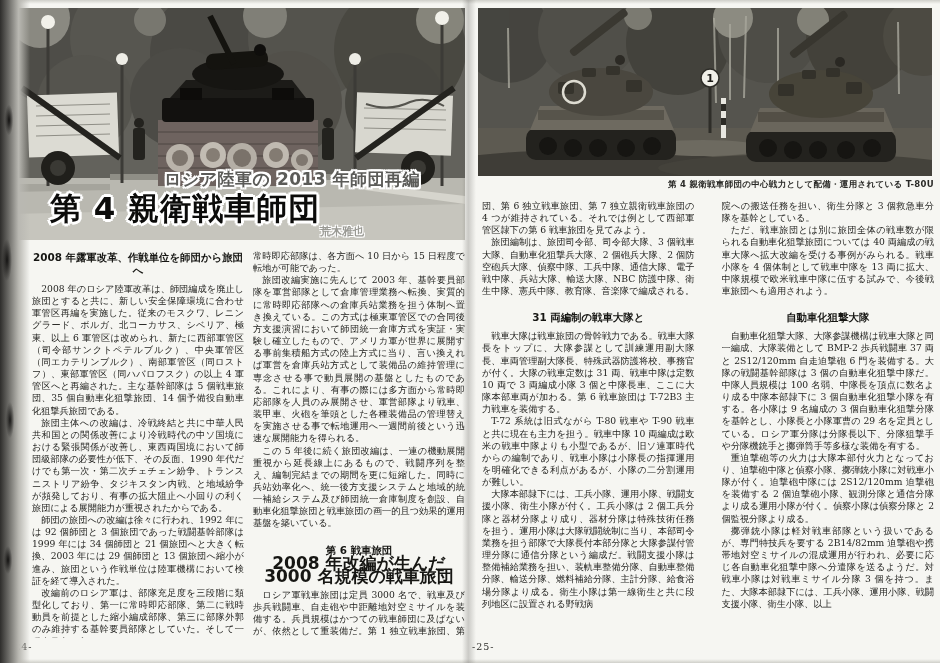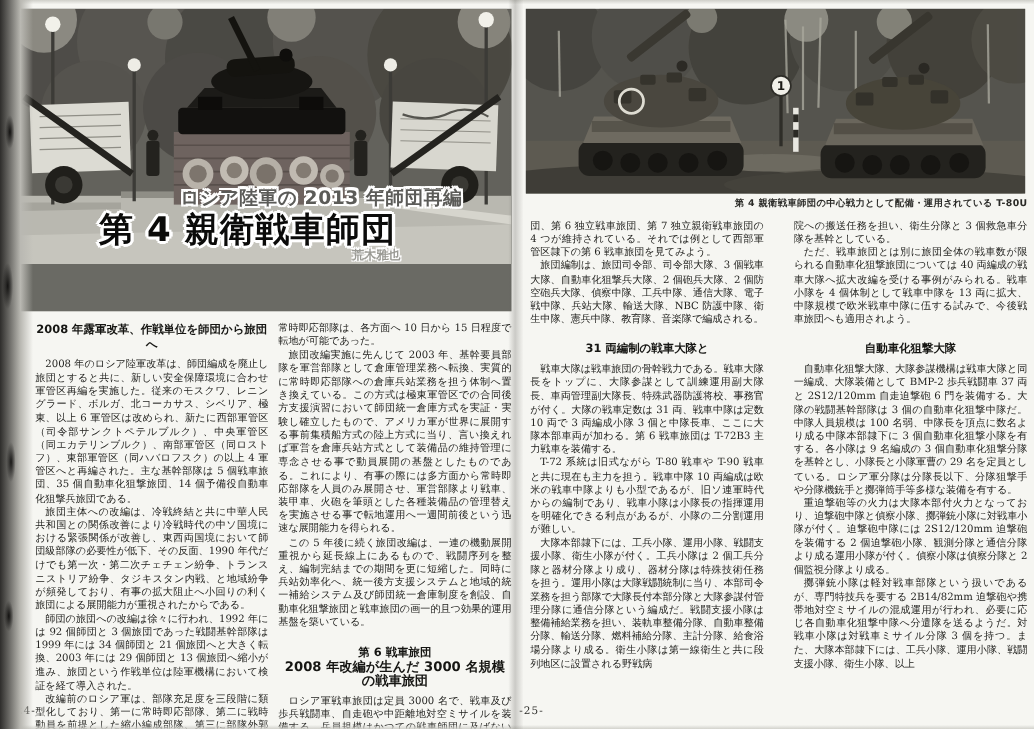--- a/index.html
+++ b/index.html
@@ -33,34 +33,34 @@
   .edge-top{top:0;}
   .edge-bottom{bottom:0;transform:scaleY(-1);}
 
   
   .page{position:absolute;top:0;height:663px;}
   .page-left{left:10px;width:455px;}
   .page-right{left:472px;width:462px;}
 
   
   .photo{position:relative;background:#6a6a64;overflow:hidden;}
-  .photo-left{margin-top:8px;width:455px;height:275px;}
+  .photo-left{margin-top:8px;width:455px;height:232px;}
   .photo-right{margin-top:8px;margin-left:6px;width:454px;height:168px;}
   .photo svg{display:block;}
 
   
   .title-overlay{position:absolute;left:0;top:0;width:455px;height:240px;z-index:2;pointer-events:none;}
   .series-title{
     position:absolute;left:112px;top:160px;width:340px;text-align:center;
     font-family:"DejaVu Sans",sans-serif;font-weight:bold;font-size:17px;letter-spacing:.5px;
     color:#5b5b58;
     text-shadow:-2px -2px 0 #fff,2px -2px 0 #fff,-2px 2px 0 #fff,2px 2px 0 #fff,0 -2px 0 #fff,0 2px 0 #fff,-2px 0 0 #fff,2px 0 0 #fff;
   }
   .main-title{
-    position:absolute;left:40px;top:180px;width:350px;text-align:center;
+    position:absolute;left:40px;top:180px;width:350px;
     font-family:"DejaVu Sans",sans-serif;font-weight:bold;font-size:31px;letter-spacing:1px;
     color:#0b0b0a;
     text-shadow:-2px -2px 0 #fff,2px -2px 0 #fff,-2px 2px 0 #fff,2px 2px 0 #fff,0 -3px 0 #fff,0 3px 0 #fff,-3px 0 0 #fff,3px 0 0 #fff;
   }
   .author-credit{
     position:absolute;left:282px;top:216px;width:100px;text-align:center;
     font-family:"DejaVu Sans",sans-serif;font-weight:bold;font-size:11px;
     color:#9a9a94;
     text-shadow:-1px -1px 0 #fff,1px -1px 0 #fff,-1px 1px 0 #fff,1px 1px 0 #fff;
   }
@@ -82,21 +82,21 @@
   }
   .page-right .col{width:218px;height:440px;}
   .col p{margin:0;}
   .col p.ind{text-indent:1em;}
   .col-head{
     font-family:"DejaVu Sans",sans-serif;font-weight:bold;text-align:center;
     font-size:10.4px;line-height:13px;color:#161613;
     margin:1px 0 6px;
   }
   .col-head.mid{margin-top:14px;}
-  .col-head .l2{font-size:12px;}
+  .col-head .l2{font-size:17px;}
   .pagenum{
     position:absolute;bottom:11px;width:100%;
     font-size:9.5px;color:#2c2c29;letter-spacing:1px;
   }
 </style>
 </head>
 <body>
 
 <div class="spread">
 

